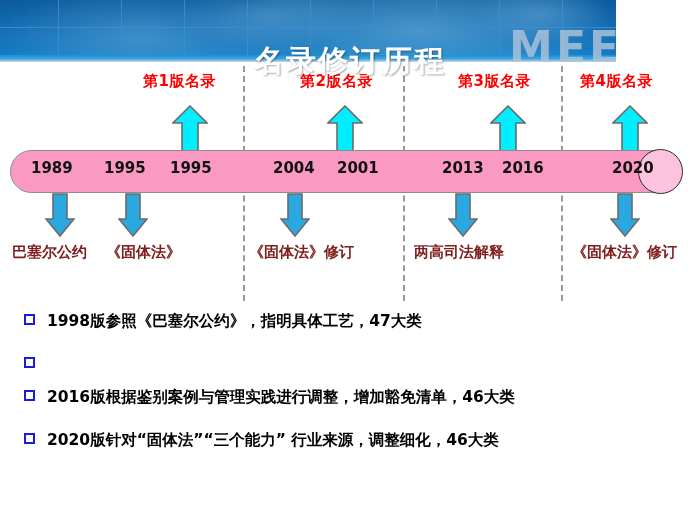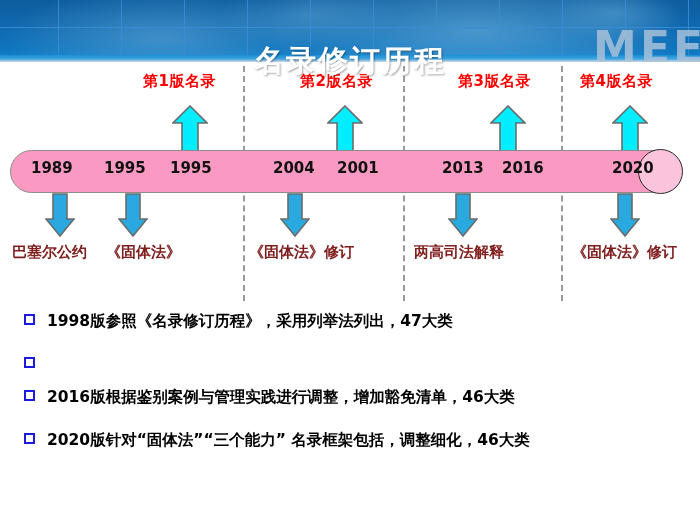--- a/index.html
+++ b/index.html
@@ -6,21 +6,21 @@
   html, body {
     width: 700px; height: 525px;
     background: #ffffff;
     font-family: "DejaVu Sans", "Liberation Sans", sans-serif;
     overflow: hidden;
   }
   #slide { position: relative; width: 700px; height: 525px; background: #fff; }
 
   
   #header {
-    position: absolute; left: 0; top: 0; width: 700px; height: 62px;
+    position: absolute; left: 0; top: 0; width: 616px; height: 62px;
     background:
       radial-gradient(ellipse 300px 90px at 68% 50%, rgba(120,185,225,0.55) 0%, rgba(120,185,225,0.0) 70%),
       radial-gradient(ellipse 220px 70px at 23% 62%, rgba(110,175,220,0.50) 0%, rgba(110,175,220,0.0) 72%),
       radial-gradient(ellipse 120px 45px at 44% 25%, rgba(105,170,215,0.42) 0%, rgba(105,170,215,0.0) 75%),
       radial-gradient(ellipse 90px 38px at 88% 22%, rgba(110,175,220,0.40) 0%, rgba(110,175,220,0.0) 75%),
       linear-gradient(180deg, #0d5c9e 0%, #0f69ae 42%, #0e74bd 78%, #1583cc 100%);
     overflow: hidden;
   }
   #header-grid {
     position: absolute; left:0; top:0; width:700px; height:62px;
@@ -203,37 +203,37 @@
   <div class="caption" style="left:106px">《固体法》</div>
   <div class="caption" style="left:249px">《固体法》修订</div>
   <div class="caption" style="left:414px">两高司法解释</div>
   <div class="caption" style="left:572px">《固体法》修订</div>
 
   <div id="bullets">
 
     <div class="bullet-row">
       <div class="bullet-marker"></div>
       <div class="bullet-text">
-        <div>1998版参照《名录修订历程》，采用列举法列出，47大类</div>
+        <div>1998版参照《巴塞尔公约》，指明具体工艺，47大类</div>
       </div>
     </div>
 
     <div class="bullet-row">
       <div class="bullet-marker"></div>
     </div>
 
     <div class="bullet-row">
       <div class="bullet-marker"></div>
       <div class="bullet-text">
         <div>2016版根据鉴别案例与管理实践进行调整，增加豁免清单，46大类</div>
       </div>
     </div>
 
     <div class="bullet-row">
       <div class="bullet-marker"></div>
       <div class="bullet-text">
-        <div>2020版针对“固体法”“三个能力” 名录框架包括，调整细化，46大类</div>
+        <div>2020版针对“固体法”“三个能力” 行业来源，调整细化，46大类</div>
       </div>
     </div>
 
   </div>
 
 </div>
 
 </body></html>

